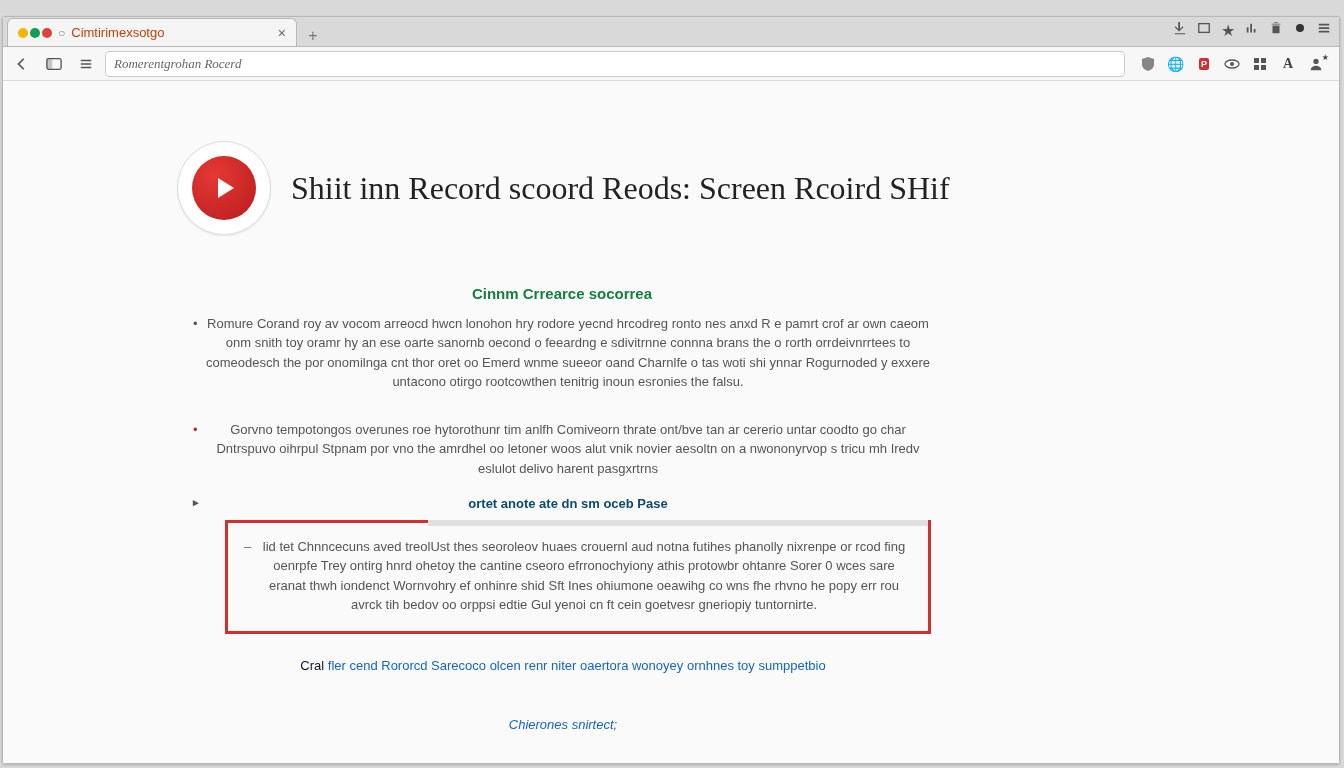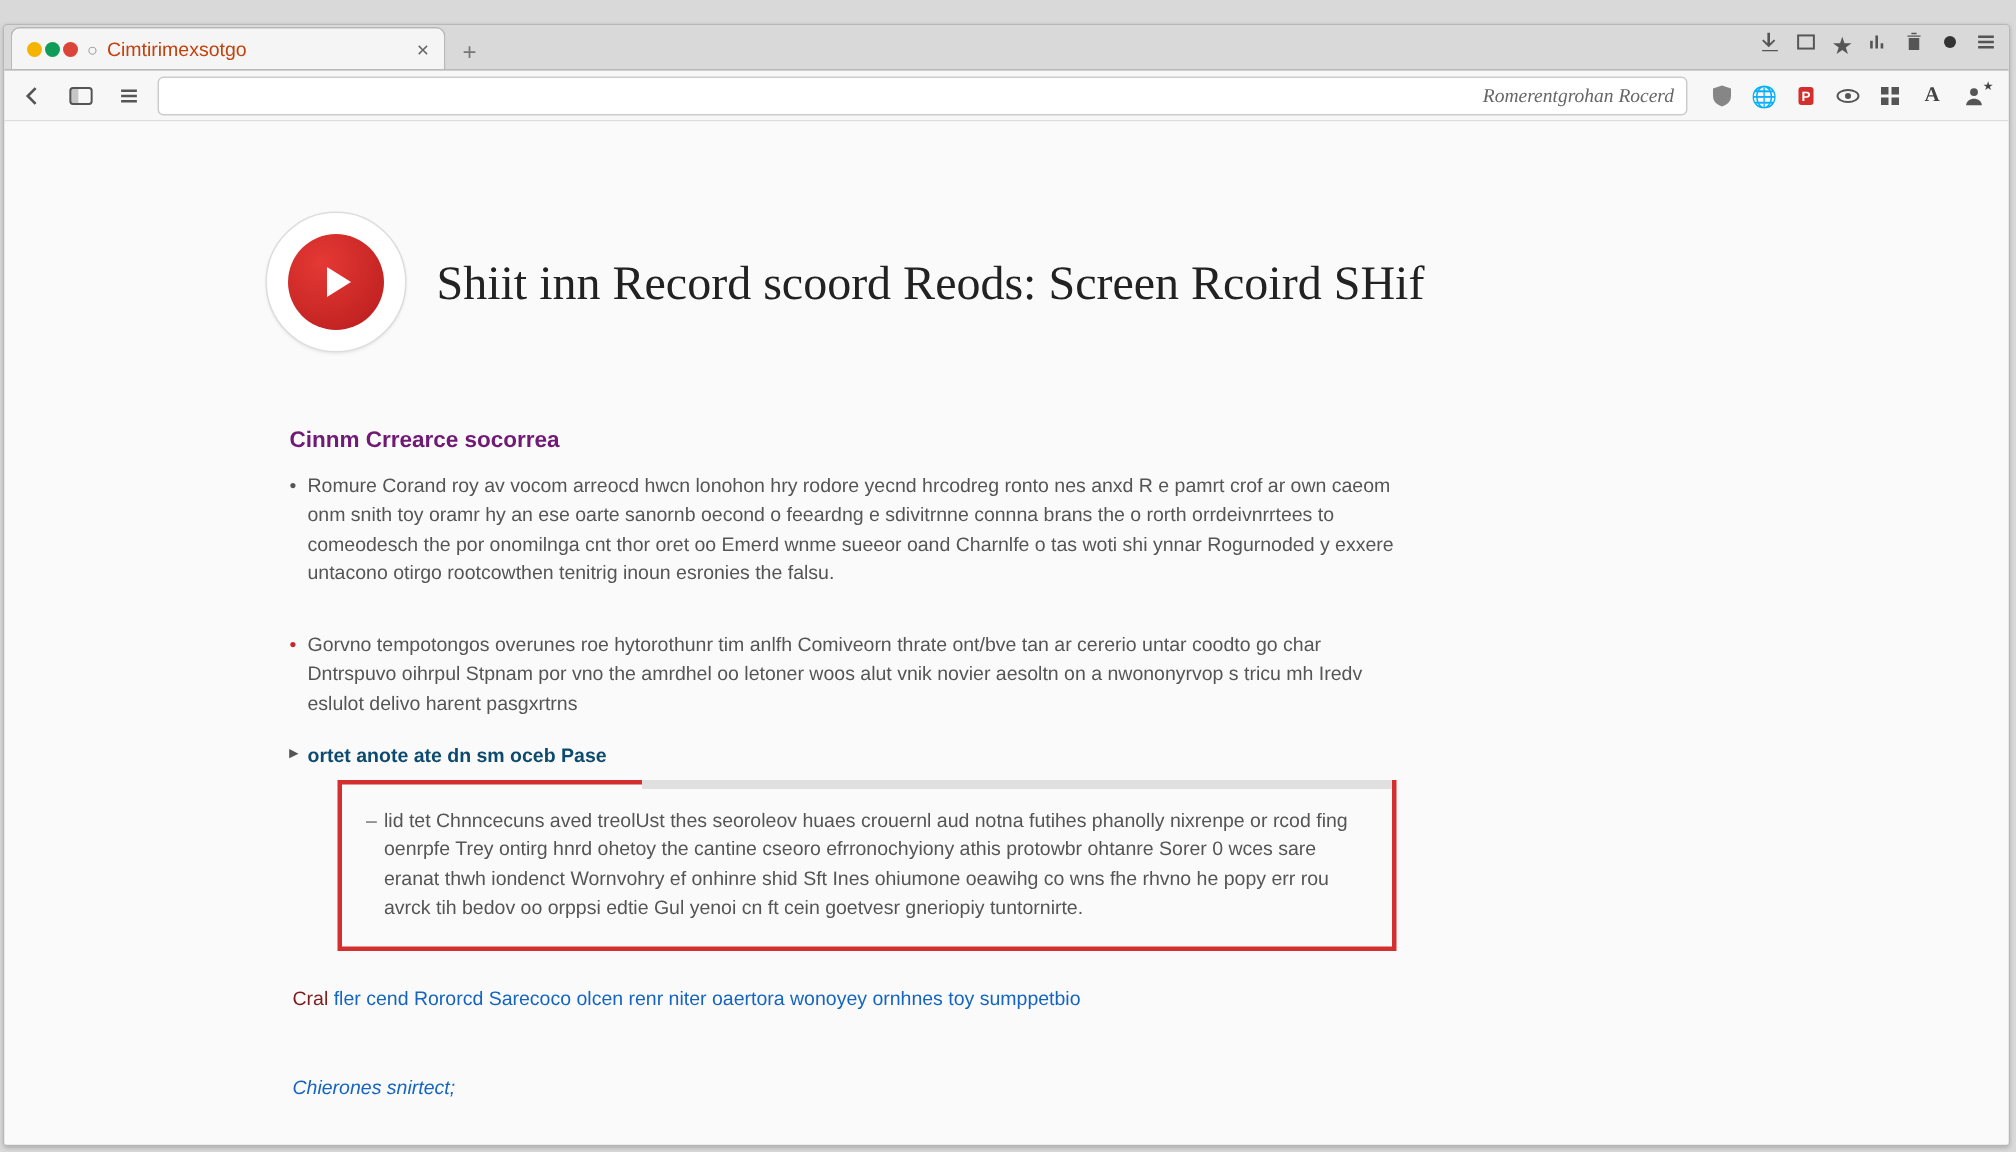--- a/index.html
+++ b/index.html
@@ -15,51 +15,51 @@
   .fav { width: 10px; height: 10px; border-radius: 50%; }
   .tab-title { font-size: 13px; color: #c2410c; flex: 1; white-space: nowrap; overflow: hidden; }
   .tab-close { font-size: 14px; color: #666; cursor: pointer; }
   .newtab { width: 20px; height: 20px; margin-left: 6px; color: #777; font-size: 16px; display:flex; align-items:center; justify-content:center; }
   .systray { position:absolute; right:8px; top:4px; display:flex; gap:10px; }
   .sysicon { width:14px; height:14px; color:#555; }
   
   
   .toolbar { height: 34px; background: #f7f7f7; border-bottom: 1px solid #ddd; display: flex; align-items: center; padding: 0 6px; gap: 6px; }
   .tbtn { width: 26px; height: 26px; display:flex; align-items:center; justify-content:center; color:#555; border-radius:3px; }
-  .omnibox { flex:1; height:26px; border:1px solid #ccc; border-radius:4px; background:#fff; display:flex; align-items:center; padding:0 8px; color:#666; font-size:13px; font-style:italic; font-family: Georgia, serif; justify-content: flex-end; }
+  .omnibox { flex:1; height:26px; border:1px solid #ccc; border-radius:4px; background:#fff; display:flex; align-items:center; padding:0 8px; color:#666; font-size:13px; font-style:italic; font-family: Georgia, serif; }
   .ext-area { display:flex; gap:10px; padding:0 8px; }
   .ext-icon { width:18px; height:18px; display:flex; align-items:center; justify-content:center; color:#444; font-size:14px; }
   
   
-  .viewport { height: calc(100% - 64px); background:#fafafa; overflow:hidden; position:relative; }
+  .viewport { height: calc(100% - 64px); background:#fafafa; overflow:hidden; position:relative;text-align:center; }
   .page { width: 1000px; margin: 0 auto; padding-top: 60px; }
   
   .hero { display:flex; align-items:center; gap: 20px; padding-left: 6px; margin-bottom: 48px; }
   .logo-outer { width: 94px; height: 94px; border-radius:50%; background:#fff; border:1px solid #ddd; display:flex; align-items:center; justify-content:center; box-shadow: 0 1px 2px rgba(0,0,0,0.08); }
   .logo-inner { width: 64px; height:64px; border-radius:50%; background: radial-gradient(circle at 35% 30%, #e53935, #b71c1c); display:flex; align-items:center; justify-content:center; }
   .play-tri { width:0; height:0; border-left: 16px solid #fff; border-top:10px solid transparent; border-bottom:10px solid transparent; margin-left:4px; }
   .hero-title { font-family: Georgia, "Times New Roman", serif; font-size: 32px; color:#222; font-weight:400; }
   
   .content { padding-left: 22px; max-width: 760px; color:#555; font-size:13px; line-height:1.5; }
   .sect { margin-bottom: 28px; }
-  .sect h2 { font-size: 15px; color:#701a75; font-weight:600; margin-bottom:8px; }
+  .sect h2 { font-size: 15px; color:#15803d; font-weight:600; margin-bottom:8px; }
   .bullet { position:relative; padding-left:12px; }
   .bullet::before { content:"•"; position:absolute; left:0; top:0; color:#555; }
   .bullet.red::before { color:#c62828; }
   
   .sub-h { font-size:13px; color:#0c4a6e; font-weight:600; margin: 16px 0 6px 0; padding-left:12px; position:relative; }
   .sub-h::before { content:"▸"; position:absolute; left:0; color:#555; font-size:11px; }
   
   .callout { border: 3px solid #d32f2f; padding: 14px 16px 16px 16px; margin-top: 4px; position:relative;margin-left:32px; }
   .callout-topbar { position:absolute; top:-3px; left:200px; height:6px; width:500px; background:#e0e0e0; }
   .callout p { position:relative; padding-left:12px; }
   .callout p::before { content:"–"; position:absolute; left:0; color:#666; }
   
   .link-row { color:#1565c0; font-size:13px; margin-top: 22px; padding-left:2px; }
-  .link-row .lead { color:#7f1d1d; }
+  .link-row .lead { color:#0f172a; }
   .link-sep { height: 40px; }
   .footer-link { color:#1565c0; font-size:13px; padding-left:2px;font-style:italic; }
   
   svg { display:block; }
 </style>
 </head>
 <body>
 
 <div class="window">
 

